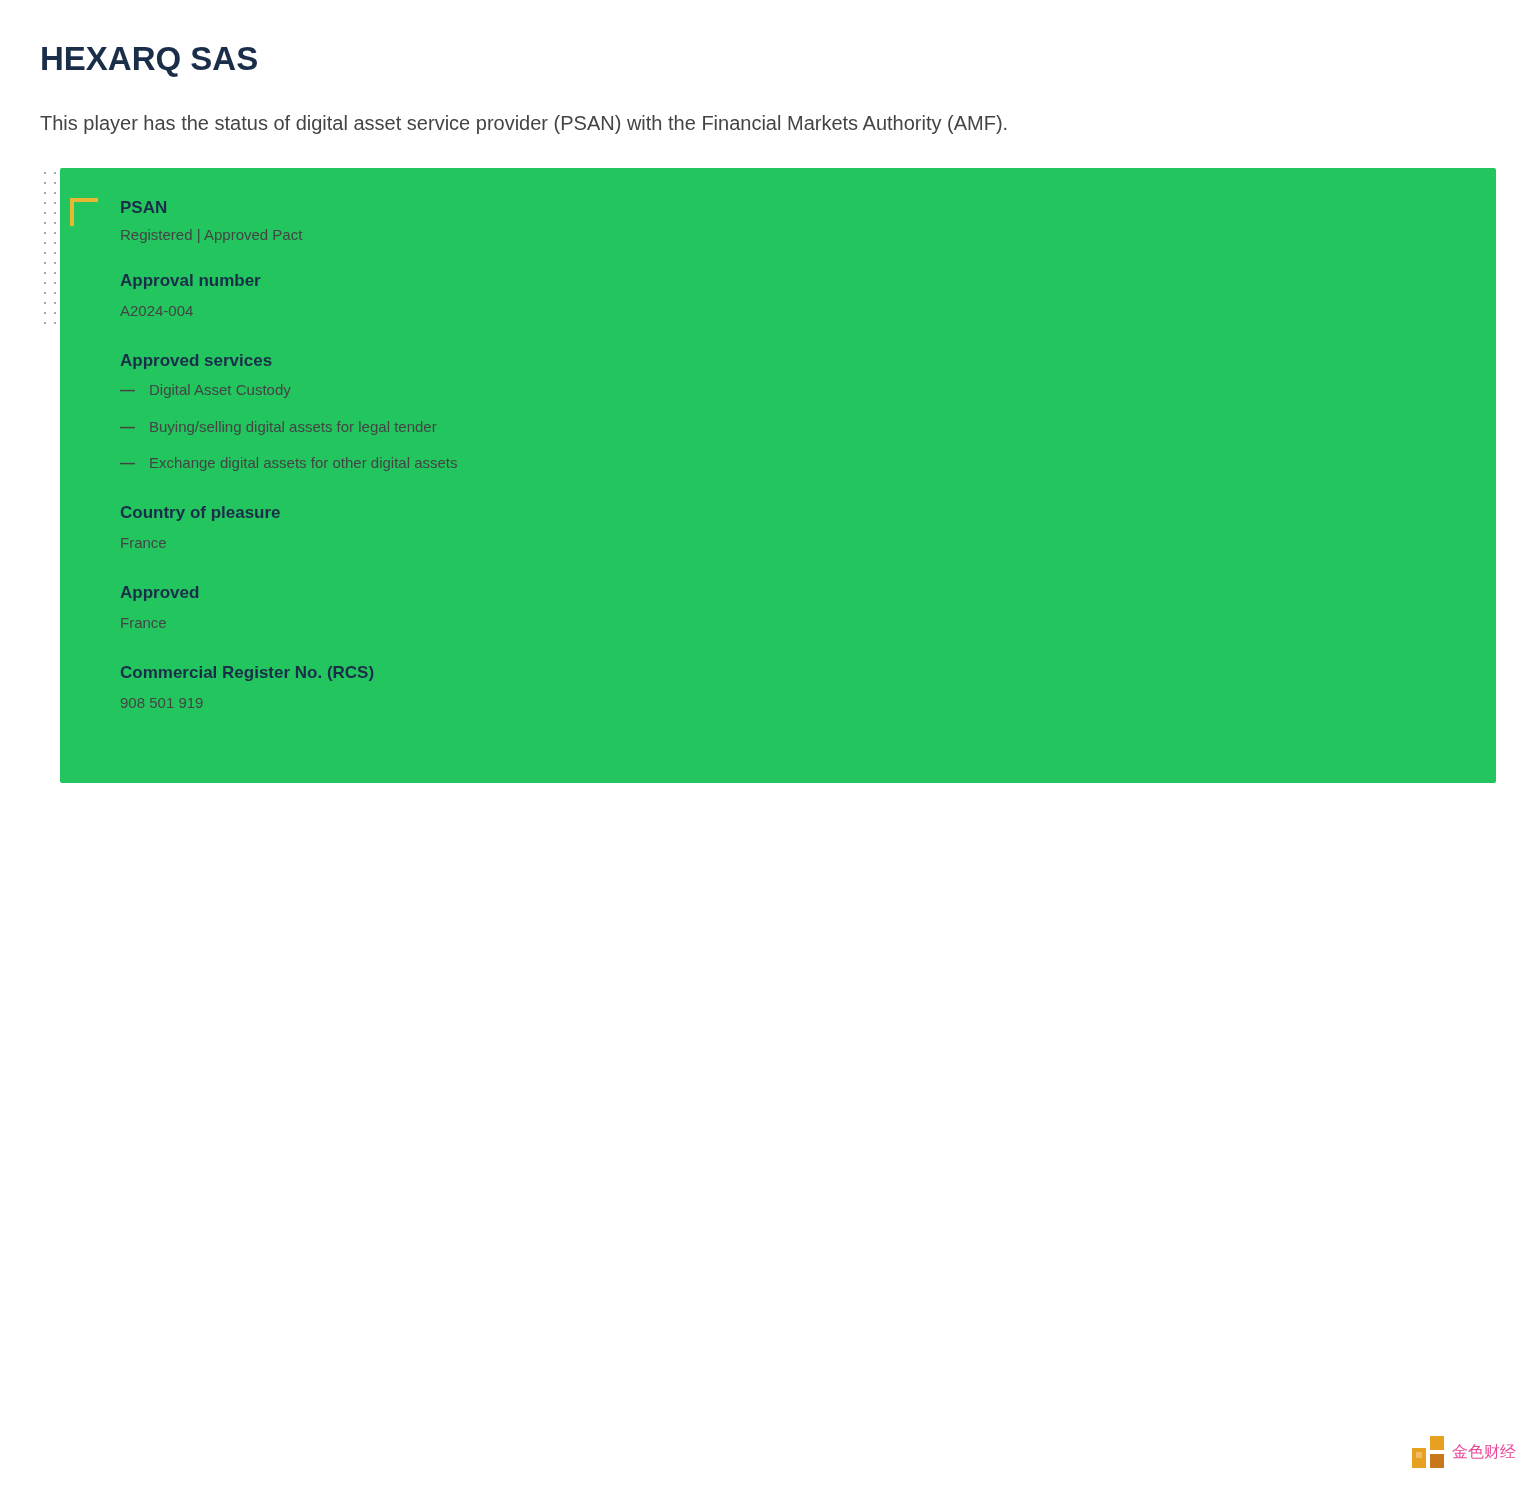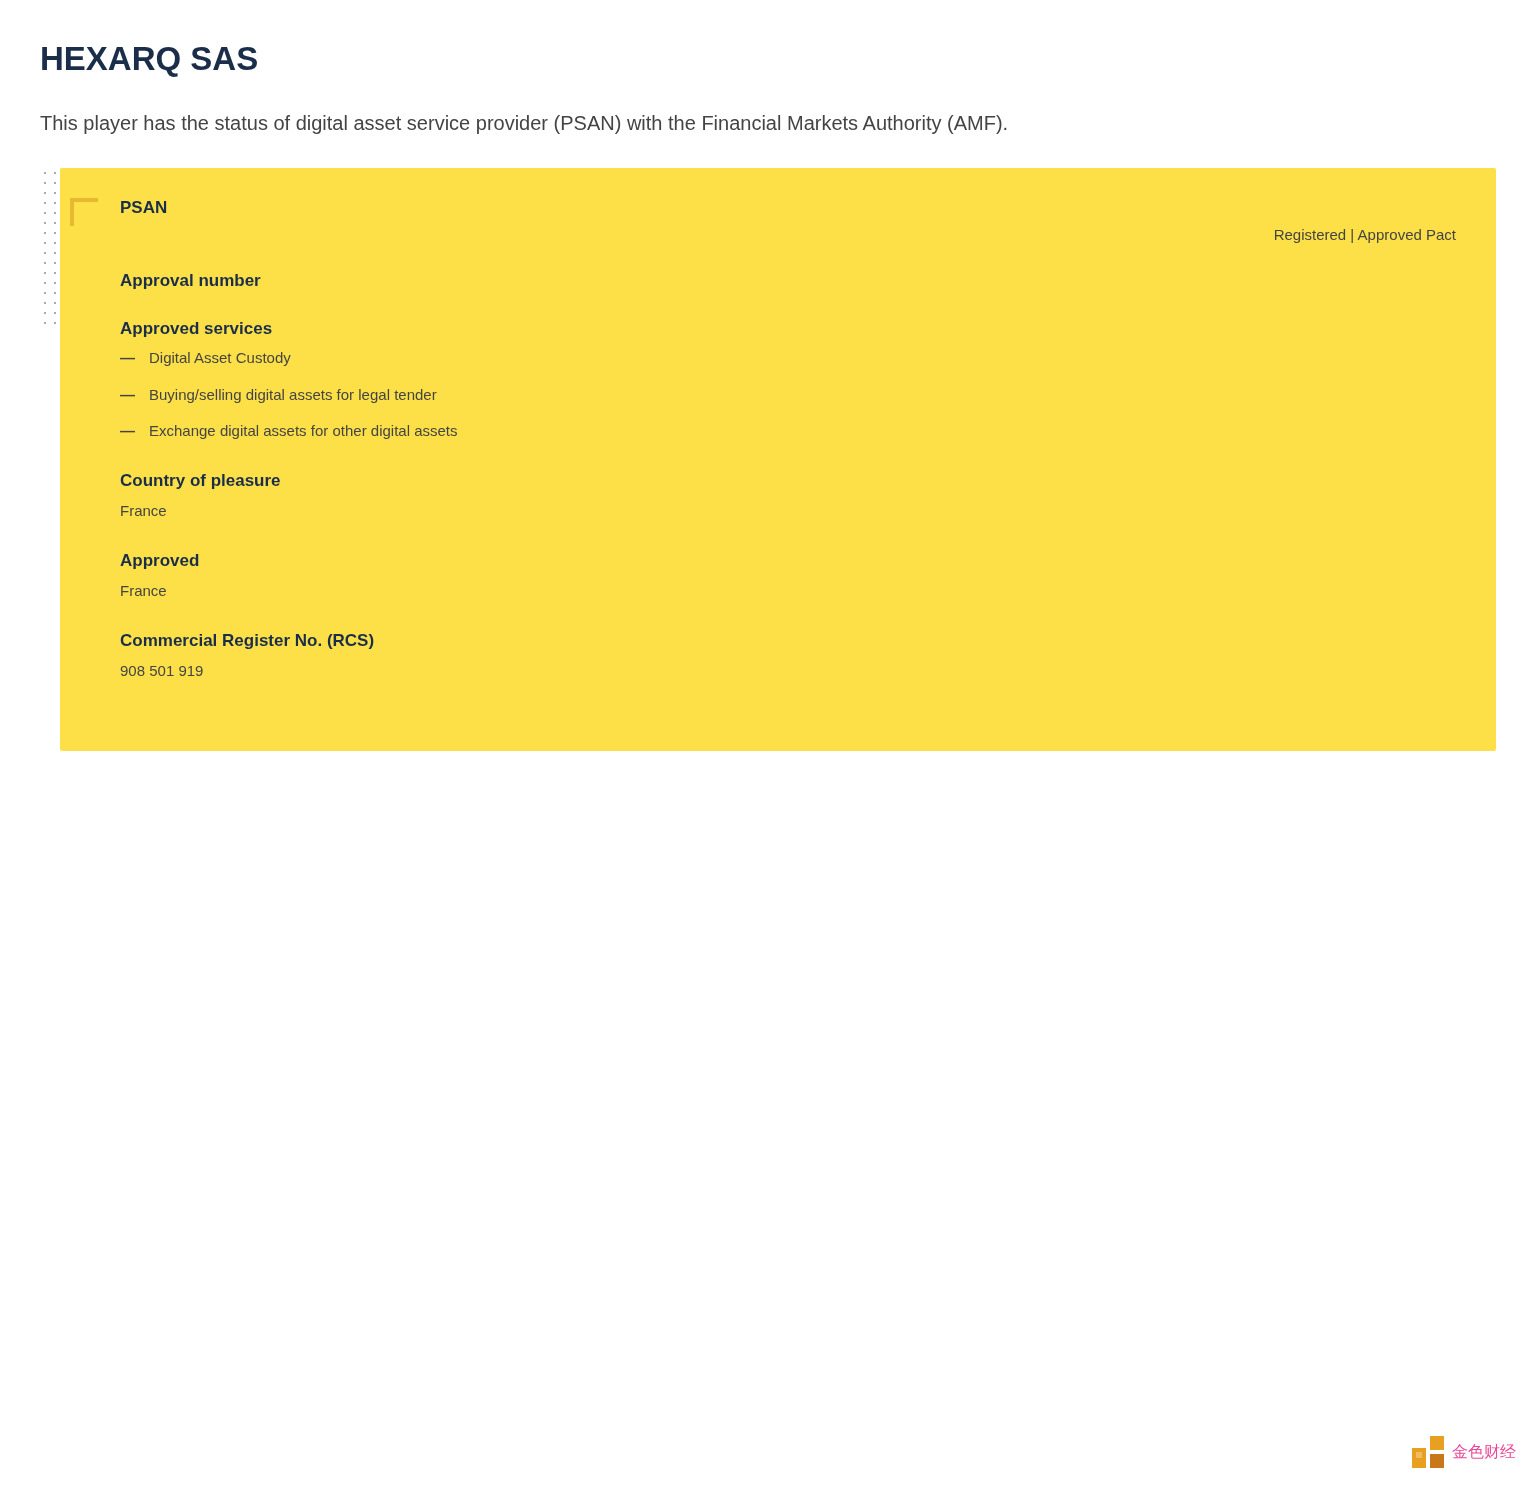--- a/index.html
+++ b/index.html
@@ -54,21 +54,21 @@
       left: 30px;
       width: 28px;
       height: 28px;
       border-top: 4px solid #e8b830;
       border-left: 4px solid #e8b830;
       z-index: 2;
     }
 
     .card {
       position: relative;
-      background: #fde047;
+      background: #22c55e;
       border-radius: 2px;
       padding: 30px 40px 40px 60px;
       margin-top: 20px;
       margin-left: 20px;
       z-index: 1;
     }
 
     .field-group {
       margin-bottom: 28px;
     }
@@ -83,21 +83,20 @@
     .field-value {
       font-size: 15px;
       color: #444444;
       line-height: 1.6;
     }
 
     .status-line {
       font-size: 15px;
       color: #444444;
       margin-bottom: 24px;
-      text-align: right;
     }
 
     .service-item {
       display: flex;
       align-items: flex-start;
       font-size: 15px;
       color: #444444;
       margin-bottom: 14px;
       line-height: 1.5;
     }
@@ -142,20 +141,21 @@
 
   <div class="card">
 
     <div class="field-group">
       <div class="field-label">PSAN</div>
       <div class="status-line">Registered | Approved Pact</div>
     </div>
 
     <div class="field-group">
       <div class="field-label">Approval number</div>
+      <div class="field-value">A2024-004</div>
     </div>
 
     <div class="field-group">
     </div>
 
     <div class="field-group">
       <div class="field-label">Approved services</div>
 
       <div class="service-item">
         <span class="dash">—</span>

